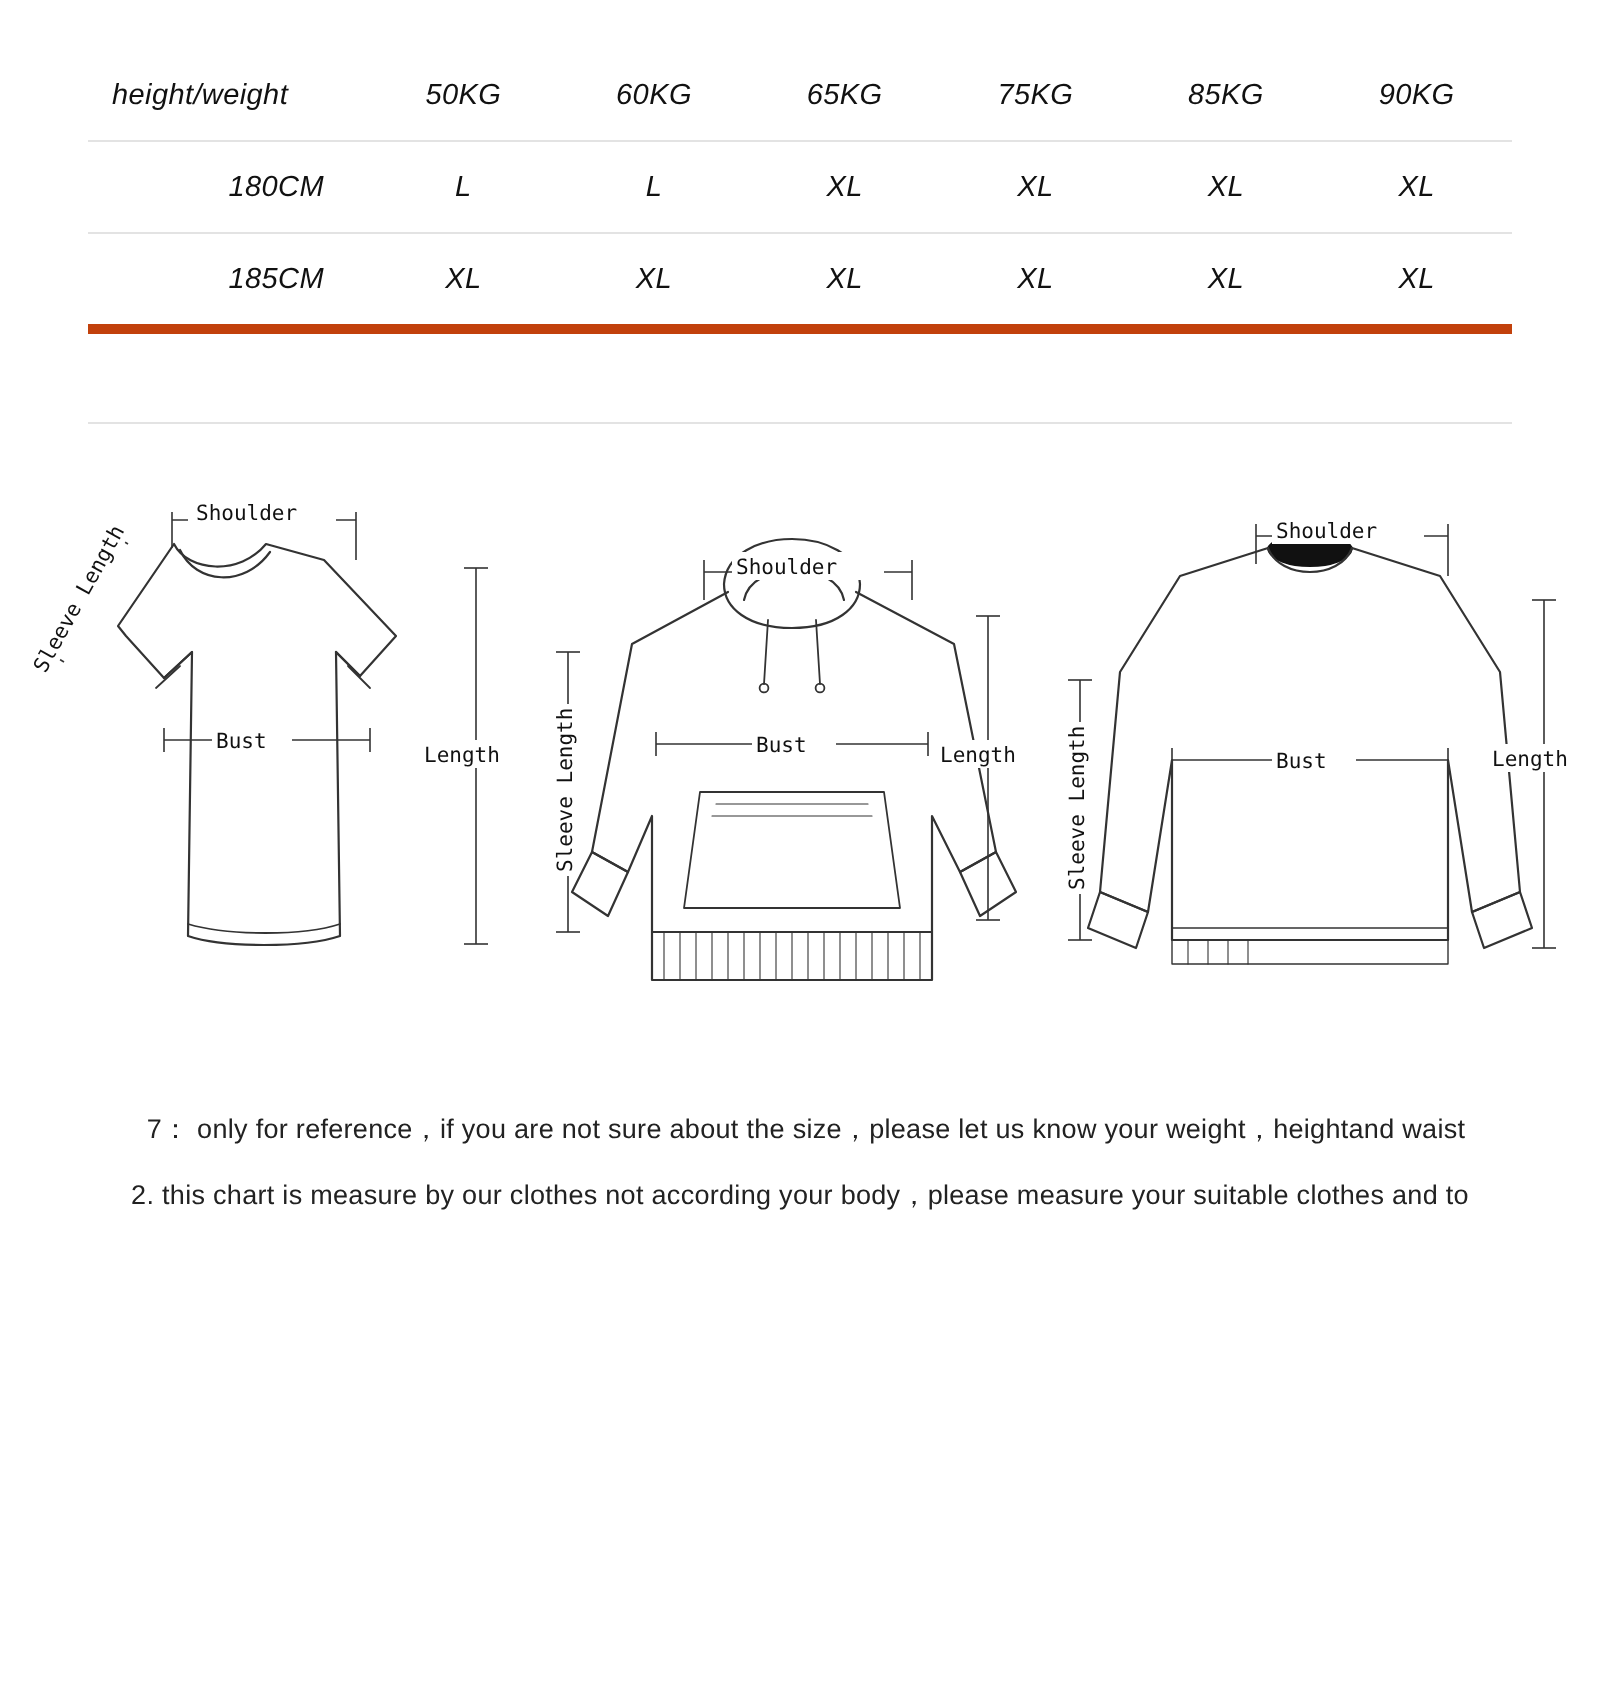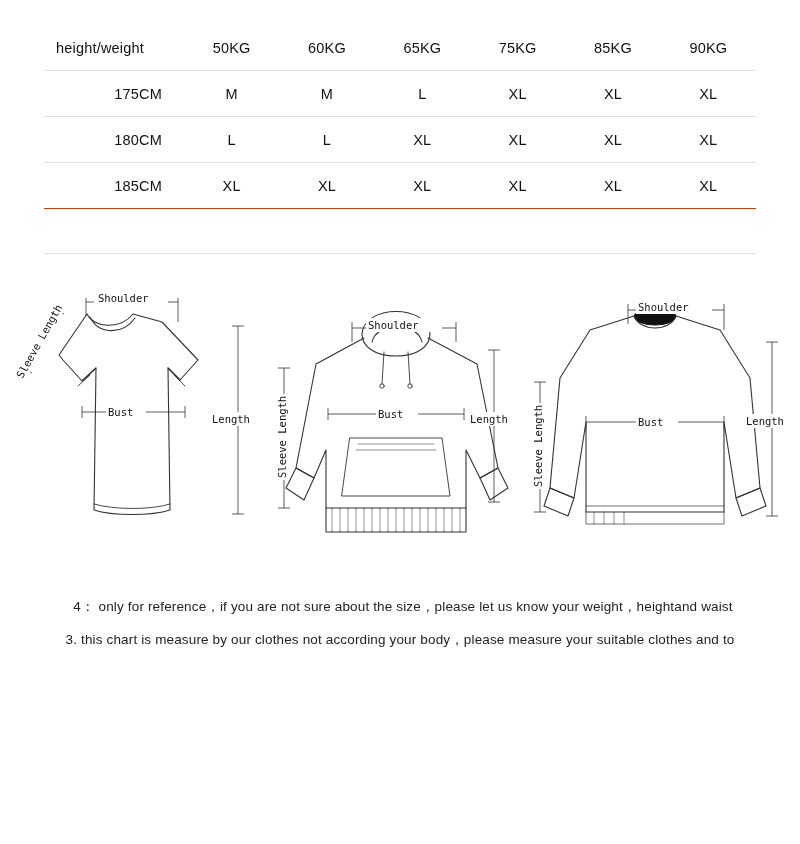--- a/index.html
+++ b/index.html
@@ -30,36 +30,37 @@
   table.size-table th {
     border-bottom: 1px solid #e3e3e3;
     font-weight: normal;
     font-size: 14.5px;
     color: #111;
     padding: 0;
     height: 45px;
     text-align: center;
     vertical-align: middle;
     letter-spacing: 0.2px;
+    font-style: italic;
   }
   table.size-table thead th {
     height: 44px;
   }
   table.size-table thead th:first-child {
     width: 128px;
     text-align: left;
     padding-left: 12px;
   }
   table.size-table tbody td:first-child {
     width: 128px;
     text-align: right;
     padding-right: 22px;
   }
   table.size-table tbody tr:last-child td {
-    border-bottom: 1px solid #c2410c;
+    border-bottom: 5px solid #c2410c;
   }
   .table-tail {
     width: 712px;
     margin: 0 auto;
     height: 44px;
     border-bottom: 1px solid #e3e3e3;
   }
 
   
   .diagrams {
@@ -99,29 +100,20 @@
         <th>height/weight</th>
         <th>50KG</th>
         <th>60KG</th>
         <th>65KG</th>
         <th>75KG</th>
         <th>85KG</th>
         <th>90KG</th>
       </tr>
     </thead>
     <tbody>
-      <tr>
-        <td>175CM</td>
-        <td>M</td>
-        <td>M</td>
-        <td>L</td>
-        <td>XL</td>
-        <td>XL</td>
-        <td>XL</td>
-      </tr>
       <tr>
         <td>180CM</td>
         <td>L</td>
         <td>L</td>
         <td>XL</td>
         <td>XL</td>
         <td>XL</td>
         <td>XL</td>
       </tr>
       <tr>
@@ -307,15 +299,15 @@
         <rect x="112" y="143" width="42" height="14" fill="#fff" stroke="none"></rect>
         <text x="114" y="154">Bust</text>
         <rect x="220" y="142" width="48" height="14" fill="#fff" stroke="none"></rect>
         <text x="222" y="153">Length</text>
       </g>
     </svg>
   </div>
 </div>
 
 <div class="notes">
-  <div class="note-line indent-1">4： only for reference，if you are not sure about the size，please let us know your weight，heightand waist</div>
-  <div class="note-line">3. this chart is measure by our clothes not according your body，please measure your suitable clothes and to</div>
+  <div class="note-line indent-1">7： only for reference，if you are not sure about the size，please let us know your weight，heightand waist</div>
+  <div class="note-line">2. this chart is measure by our clothes not according your body，please measure your suitable clothes and to</div>
 </div>
 
 </body></html>

